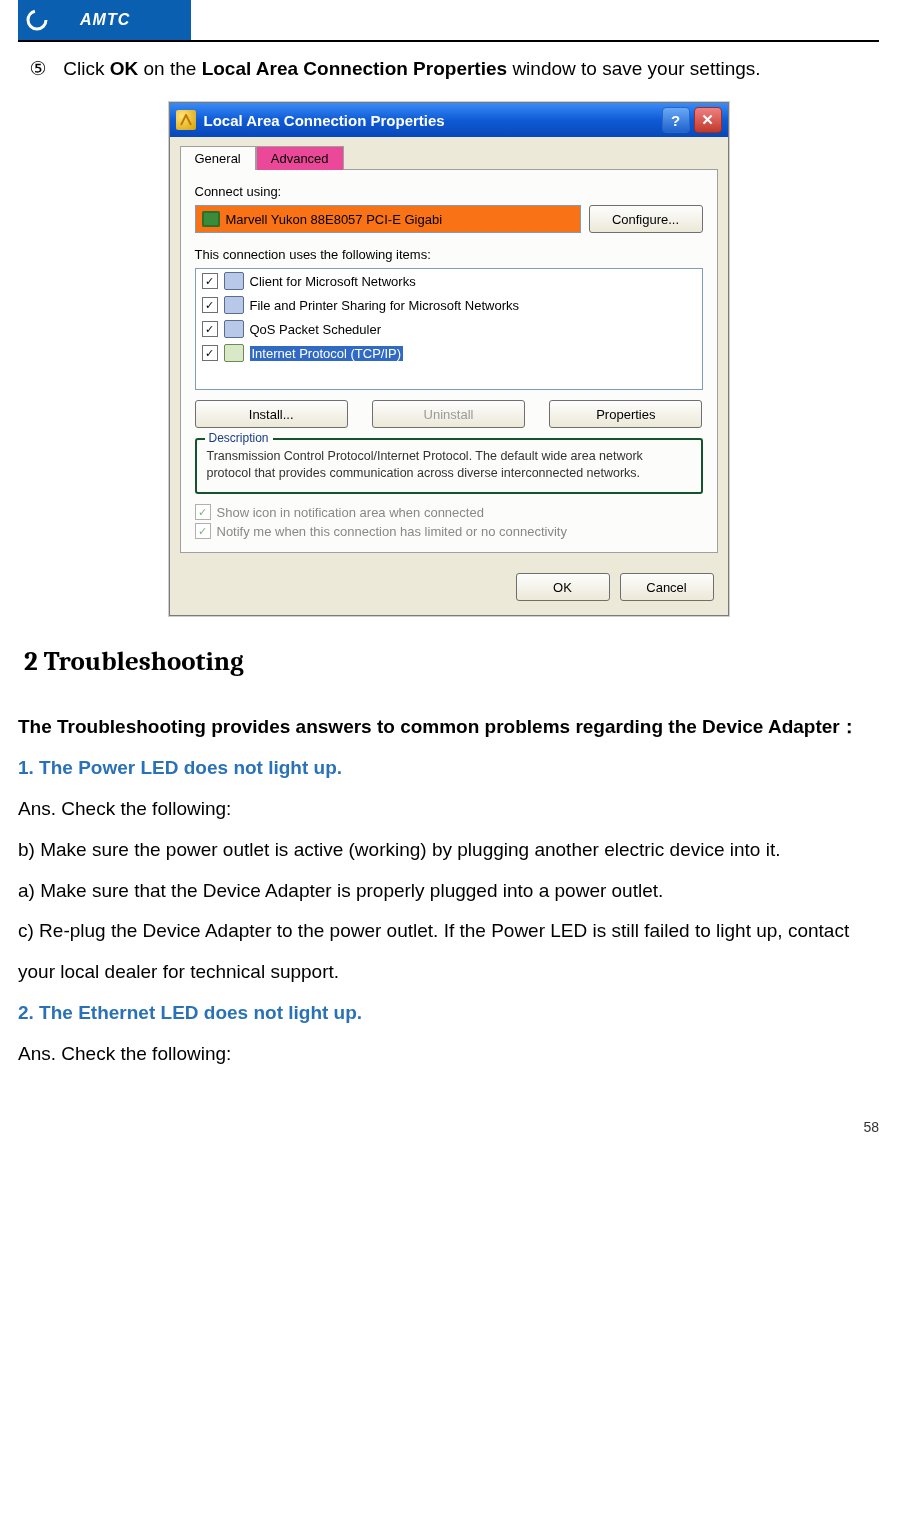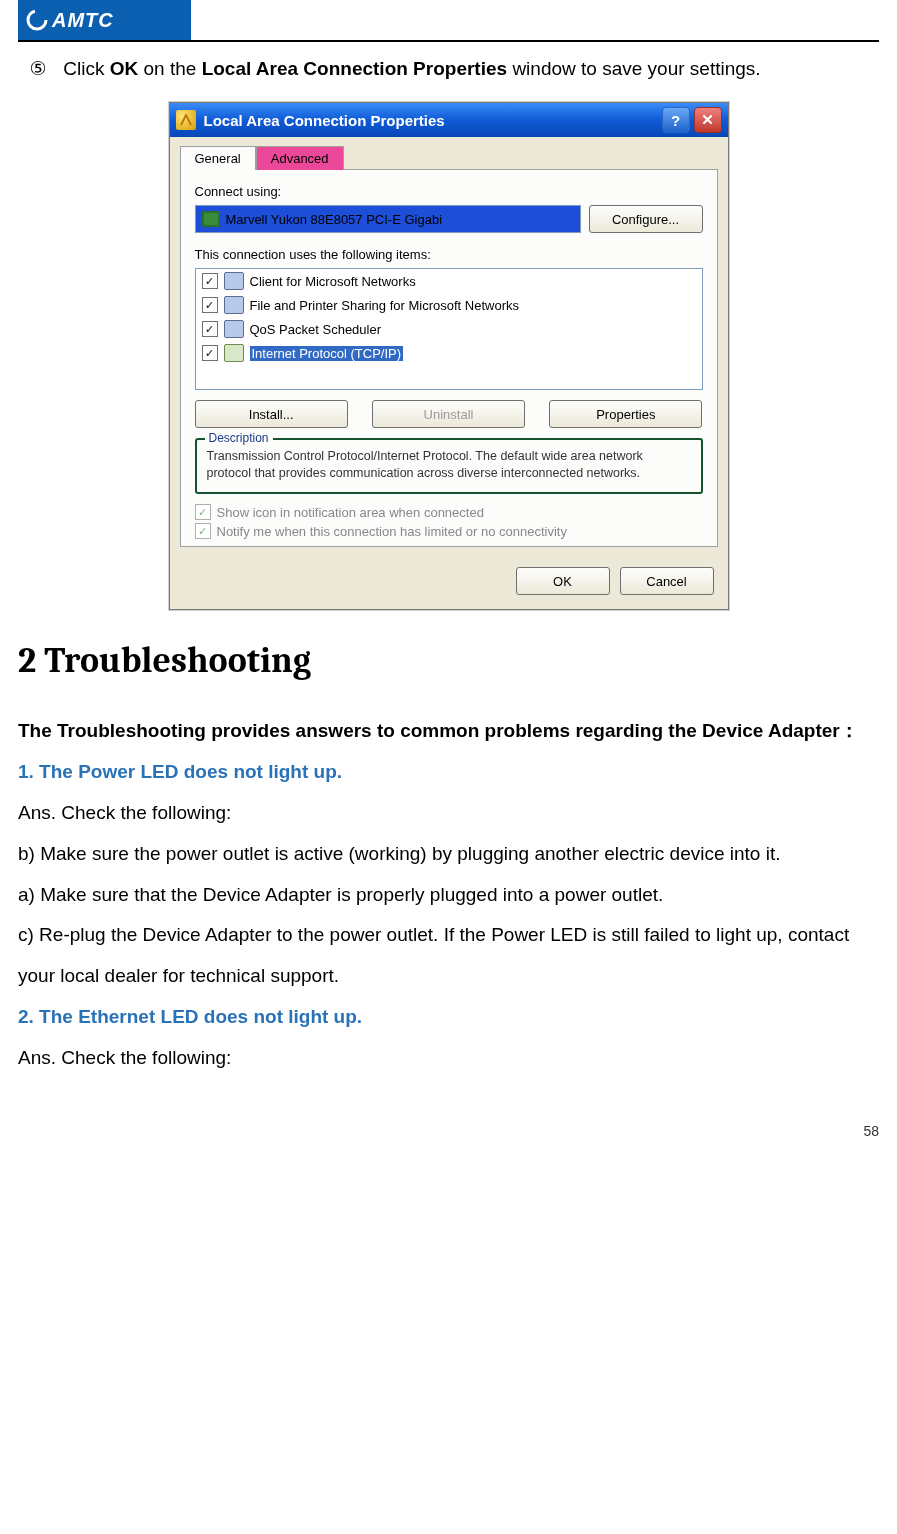--- a/index.html
+++ b/index.html
@@ -17,22 +17,23 @@
   .brand {
     background: #0a5fb0;
     color: #fff;
     width: 165px;
     height: 40px;
     display: flex;
     align-items: center;
     padding-left: 8px;
     font-weight: bold;
     font-style: italic;
-    font-size: 20px;
+    font-size: 16px;
     letter-spacing: 1px;
+    gap: 28px;
   }
   .brand svg { margin-right: 4px; }
   .hr {
     border: none;
     border-top: 2px solid #000;
     margin: 0 0 8px 0;
   }
   .step-line {
     font-size: 19px;
     line-height: 1.6;
@@ -91,26 +92,26 @@
     border:1px solid #9f9f9f;
     border-bottom:none;
     position:relative; top:1px;
     font-size:13px;
   }
   .tab.active { background:#fcfcfa; z-index:2;}
   .tab-body {
     margin: 0 10px 10px 10px;
     background:#fcfcfa;
     border:1px solid #9f9f9f;
-    padding: 14px 14px 4px 14px;
+    padding: 14px 14px 10px 14px;
   }
   .label { margin-bottom:6px; }
   .conn-row { display:flex; gap:8px; margin-bottom:14px;}
   .conn-input {
-    flex:1; height:26px; border:1px solid #7f9db9; background:#1d4ed8;
+    flex:1; height:26px; border:1px solid #7f9db9; background:#f97316;
     display:flex; align-items:center; padding:0 6px; gap:6px;
     font-size:13px;
   }
   .nic-icon {
     width:18px;height:16px;background:#3a8c3a;border-radius:2px;
     box-shadow: inset 0 0 0 2px #2c6e2c;
   }
   .xp-btn {
     height:26px;
     min-width:92px;
@@ -151,23 +152,23 @@
   .desc{font-size:12.5px;color:#333;line-height:1.35;}
   .checks .row{display:flex;align-items:center;gap:6px;font-size:13px;color:#888;margin:3px 0;}
   .checks .chk{border-color:#b0b0b0;color:#7ab07a;}
   .dlg-buttons{
     display:flex;justify-content:flex-end;gap:10px;padding:10px 14px 14px 0;
   }
 
   
   h1.section {
     font-family: 'Cambria', 'Times New Roman', serif;
-    font-size: 36px;
+    font-size: 27px;
     font-weight: bold;
-    margin: 26px 0 30px 0;
+    margin: 26px 0 30px 6px;
   }
   .para {
     font-size: 19px;
     line-height: 2.15;
   }
   .para.strong { font-weight: bold; }
   .q {
     color: #2a72b8;
     font-weight: bold;
     font-size: 19px;

